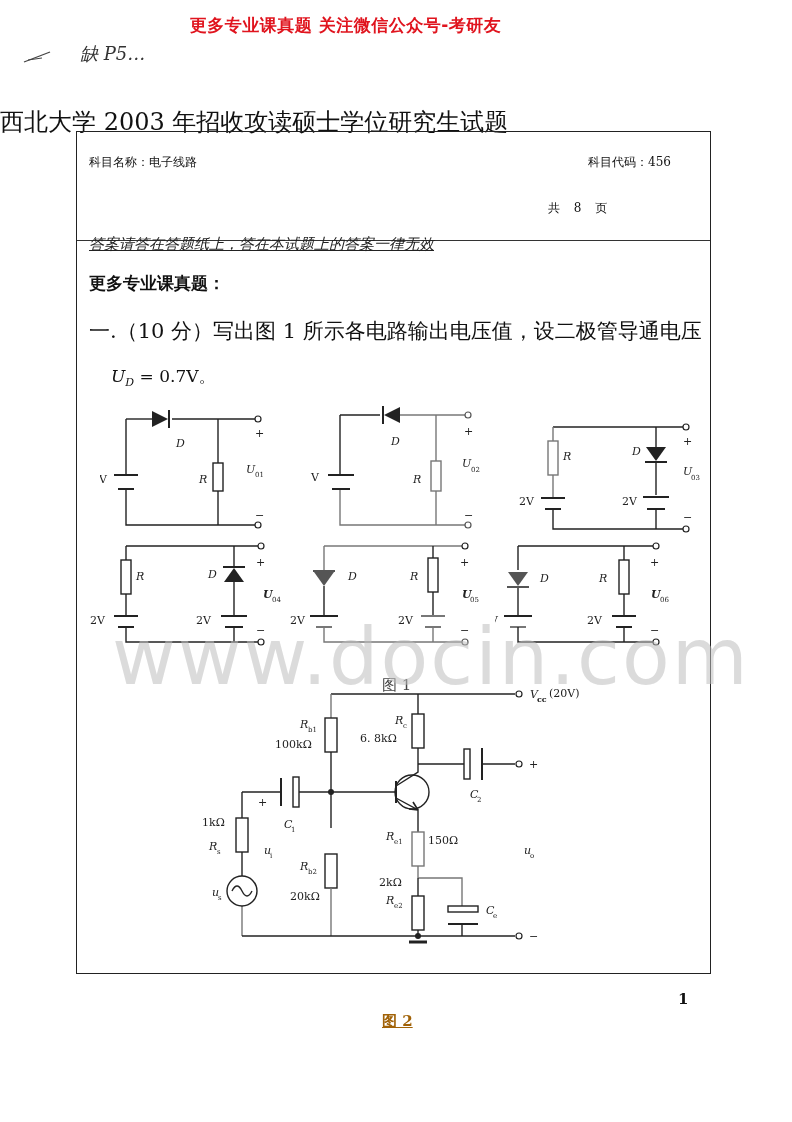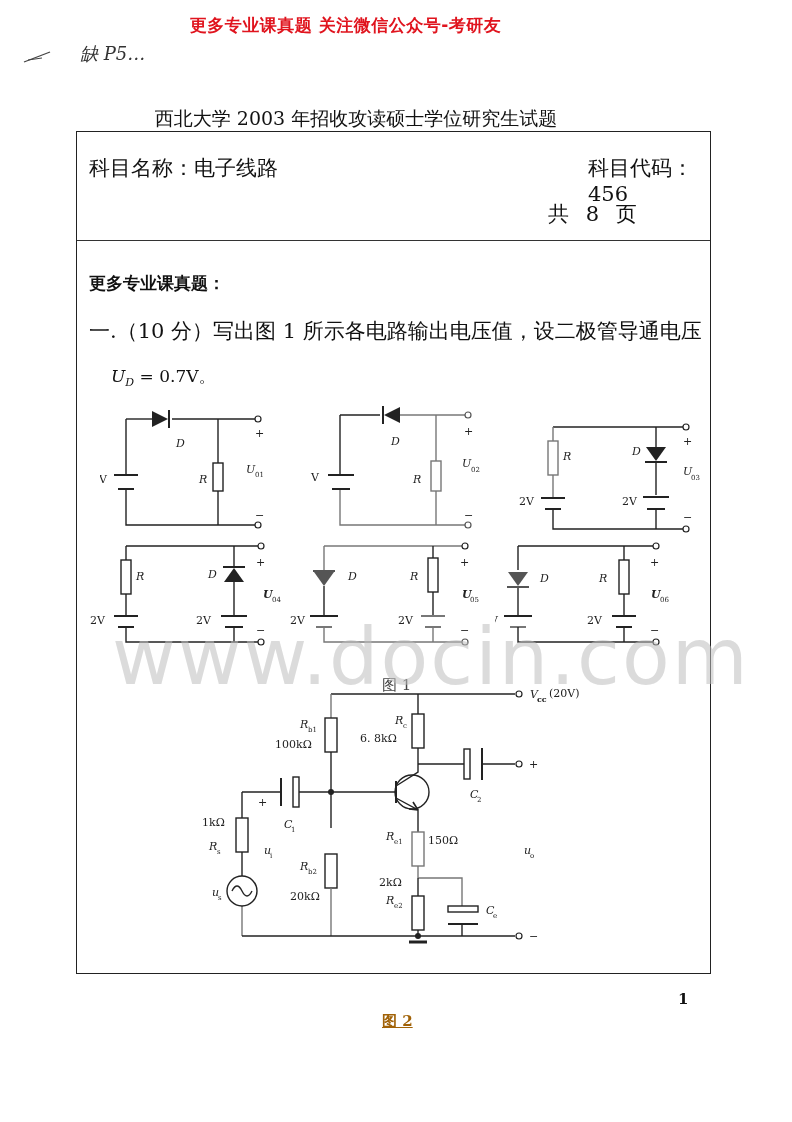--- a/index.html
+++ b/index.html
@@ -4,26 +4,26 @@
 <style>
   html, body { margin: 0; padding: 0; background: #ffffff; }
   body { width: 792px; height: 1122px; position: relative; overflow: hidden;
          font-family: "DejaVu Serif", "Liberation Serif", serif; color: #111; }
   .banner { position: absolute; top: 14px; left: 0; width: 691px; text-align: center;
             font-family: "DejaVu Sans", sans-serif; font-weight: bold; font-size: 17px;
             color: #e0141e; letter-spacing: 0.5px; }
   .scribble { position: absolute; top: 40px; left: 22px; font-family: "DejaVu Serif", serif;
               font-size: 18px; color: #333; font-style: italic; }
   .scribble svg { position: absolute; left: 0; top: 0; }
-  .title { position: absolute; top: 106px; left: 0; width: 712px; text-align: center;
-           font-size: 19px; }
+  .title { position: absolute; top: 106px; left: 0; width: 712px; 
+           font-size: 24px; }
   .frame { position: absolute; left: 76px; top: 131px; width: 635px; height: 843px;
            border: 1.5px solid #222; box-sizing: border-box; }
   .hdr-divider { position: absolute; left: 0; right: 0; top: 108px; border-top: 1.5px solid #333; }
-  .row { position: absolute; font-size: 21px; }
+  .row { position: absolute; font-size: 12px; }
   .note { position: absolute; left: 12px; top: 103px; font-size: 15px; font-style: italic;
           text-decoration: underline; color: #222; }
   .section { position: absolute; left: 12px; top: 140px; font-size: 17px; font-weight: bold;
              font-family: "DejaVu Sans", sans-serif; }
   .question { position: absolute; left: 12px; top: 185px; font-size: 21px; white-space: nowrap; }
   .cond { position: absolute; left: 34px; top: 233px; font-size: 17px; }
   .cond i { font-style: italic; }
   .cond sub { font-size: 11px; font-style: italic; }
   .figcap { position: absolute; font-size: 15px; color: #444; }
   .watermark { position: absolute; left: 112px; top: 612px; font-family: "DejaVu Sans", sans-serif;
@@ -57,20 +57,21 @@
   <div class="row" style="left:471px;top:22px;margin-left:40px;">
     <span>科目代码：</span><span>456</span>
   </div>
   <div class="row" style="left:471px;top:68px;word-spacing:10px;">
     <span>共</span>
     <span>8</span>
     <span>页</span>
   </div>
   <div class="hdr-divider"></div>
 
+  <div class="note">答案请答在答题纸上，答在本试题上的答案一律无效</div>
   <div class="section">更多专业课真题：</div>
   <div class="question">一.（10 分）写出图 1 所示各电路输出电压值，设二极管导通电压</div>
   <div class="cond">
     <i>U</i><sub>D</sub><span> = 0.7V。</span>
   </div>
 </div>
 
 <svg class="circuit" style="left:100px;top:405px;" width="180" height="130">
   <g stroke="#222" stroke-width="1.4" fill="none">
     <path d="M26 14 H52"></path>

